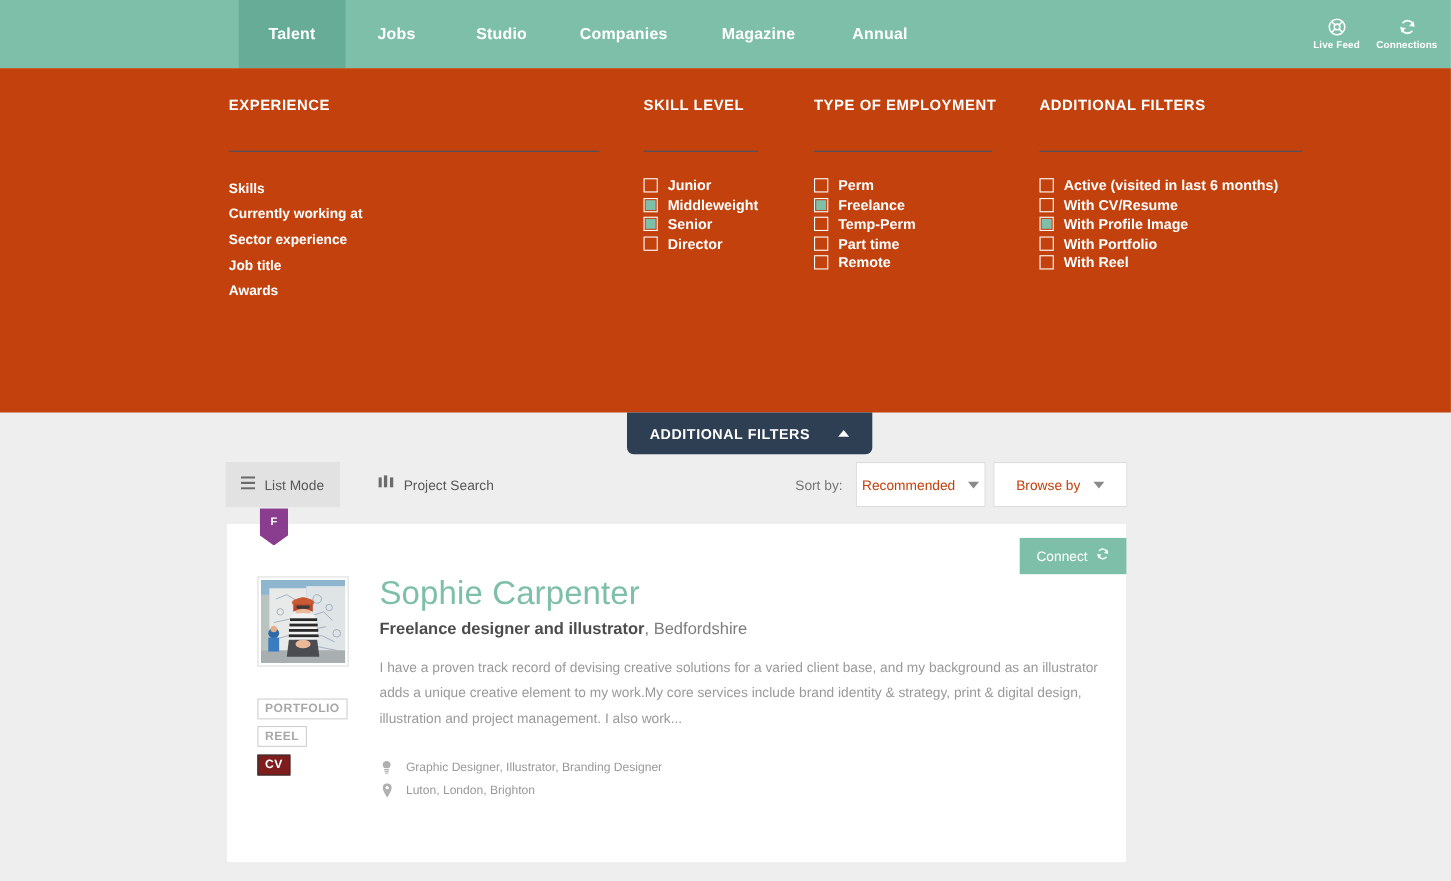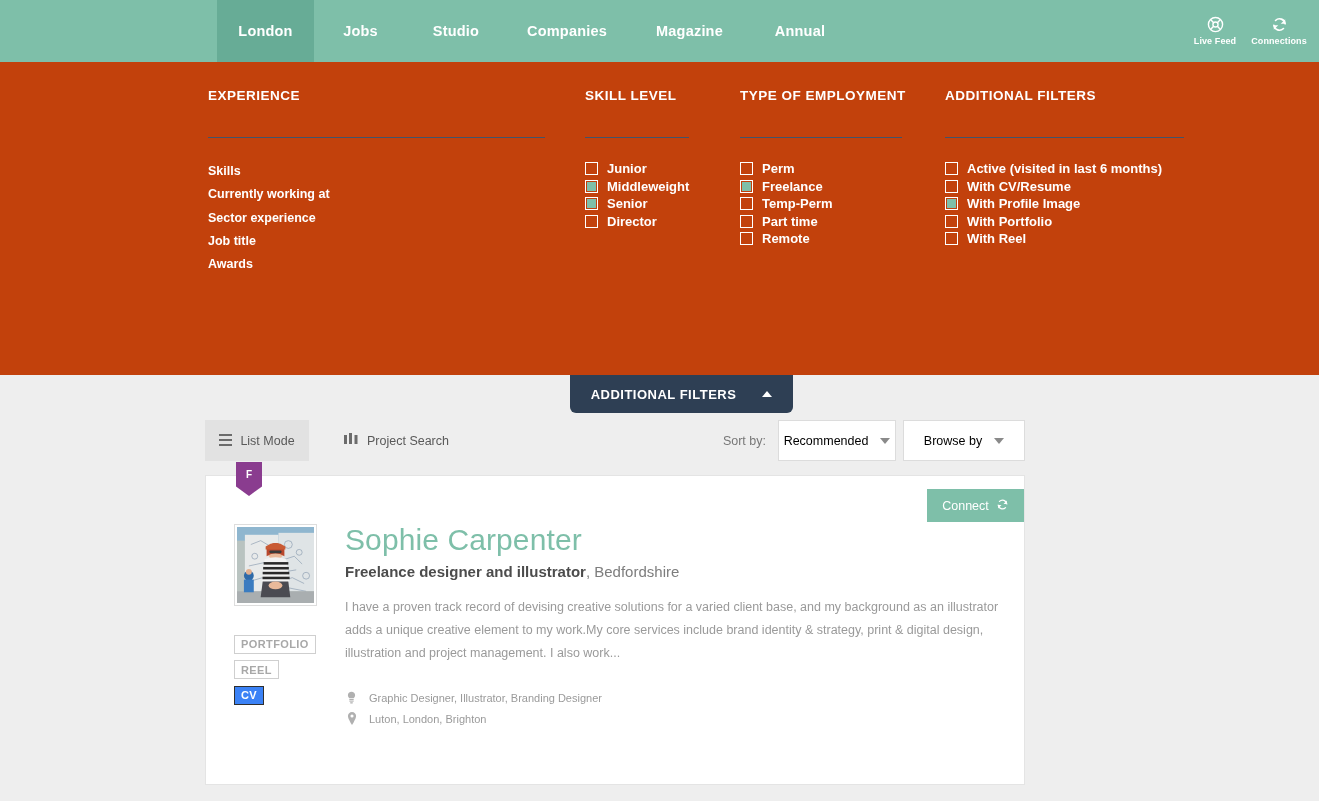--- a/index.html
+++ b/index.html
@@ -136,21 +136,21 @@
   .ps-btn .mb-label { font-size: 12.5px; color: #595959; }
 
   .sortwrap { margin-left: auto; display: flex; align-items: center; }
   .sort-label { font-size: 12.5px; color: #777; margin-right: 12px; }
   .select-box {
     height: 41px; background: #ffffff;
     border: 1px solid #dcdcdc;
     display: flex; align-items: center; justify-content: center;
     gap: 12px; padding: 0 14px; cursor: pointer;
   }
-  .select-box .sb-text { font-size: 12.5px; color: #000000; }
+  .select-box .sb-text { font-size: 12.5px; color: #c2410c; }
   .sb-caret {
     width: 0; height: 0;
     border-left: 5px solid transparent;
     border-right: 5px solid transparent;
     border-top: 6px solid #8a8a8a;
   }
   .select-box.recommended { width: 118px; }
   .select-box.browse { margin-left: 7px; width: 122px; }
 
   
@@ -190,21 +190,21 @@
   .avatar .photo { width: 100%; height: 100%; position: relative; overflow: hidden; }
 
   .tags { margin-top: 28px; }
   .tag {
     display: inline-flex; align-items: center; justify-content: center;
     font-size: 11px; font-weight: bold; letter-spacing: .4px;
     height: 19px; padding: 0 6px; margin-bottom: 6px;
     cursor: pointer;
   }
   .tag.outline { border: 1px solid #cfcfcf; color: #a8a8a8; background: #fff; }
-  .tag.filled { background: #3b82f6; color: #ffffff; border: 1px solid #2f2f2f; }
+  .tag.filled { background: #7f1d1d; color: #ffffff; border: 1px solid #2f2f2f; }
   .tag-line { display: block; }
 
   .right-col { padding-left: 14px; width: 690px; }
   .pname {
     color: #7ebfa9; font-size: 30px; font-weight: normal;
     line-height: 32px; letter-spacing: .1px; cursor: pointer;
   }
   .prole { margin-top: 7px; font-size: 15px; color: #7d7d7d; }
   .prole b { color: #4c4c4c; }
   .pbio {
@@ -218,21 +218,21 @@
   }
   .meta-icon { width: 13px; display: flex; justify-content: center; flex: none; }
 </style>
 </head>
 <body>
 
 <div class="topnav">
   <div class="nav-spacer"></div>
 
   <div class="nav-tab talent">
-    <span>London</span>
+    <span>Talent</span>
   </div>
   <div class="nav-tab jobs">
     <span>Jobs</span>
   </div>
   <div class="nav-tab studio">
     <span>Studio</span>
   </div>
   <div class="nav-tab companies">
     <span>Companies</span>
   </div>

